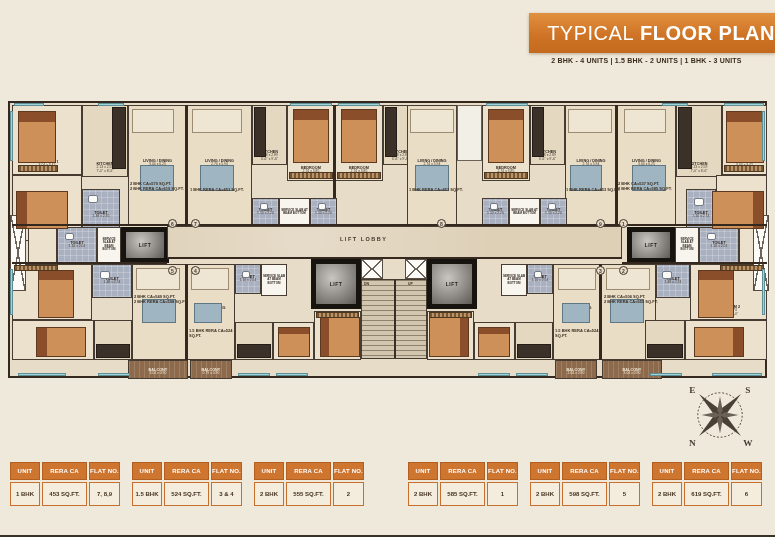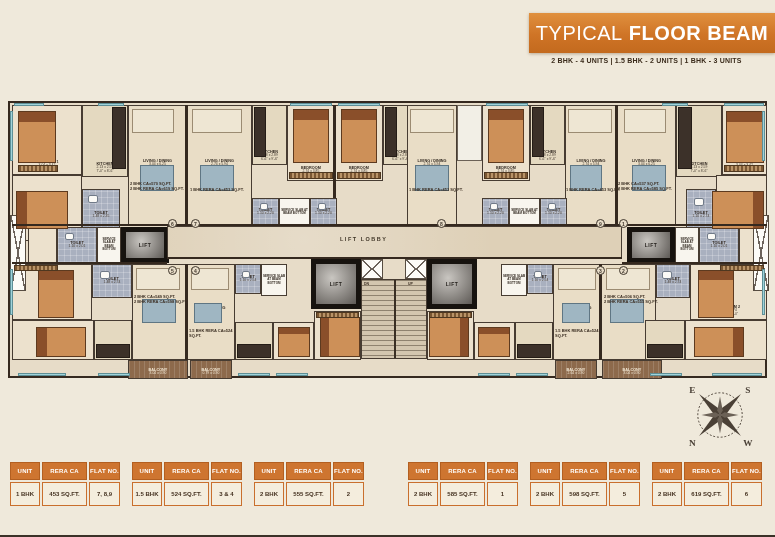--- a/index.html
+++ b/index.html
@@ -8,21 +8,21 @@
     background:#efe9db;
     font-family:"Liberation Sans", sans-serif;
     -webkit-text-size-adjust:none;
   }
   body::after{content:"";position:absolute;left:0;right:0;bottom:0;height:2px;background:#3a3127;}
   
   #banner{
     position:absolute;left:529px;top:13px;width:246px;height:40px;
     background:linear-gradient(180deg,#e0903e 0%,#cf7426 55%,#c36a1e 100%);
     box-shadow:0 1px 3px rgba(90,50,10,.35);
-    display:flex;align-items:center;justify-content:center;
+    display:flex;align-items:center;justify-content:flex-end;
     color:#fff;font-size:20px;letter-spacing:.5px;white-space:nowrap;
   }
   #banner .t-light{font-weight:400;margin-right:6px;}
   #banner .t-bold{font-weight:800;}
   #subtitle{
     position:absolute;left:518px;top:57px;width:257px;text-align:center;
     font-size:7px;font-weight:700;color:#3b2c1c;letter-spacing:.2px;
   }
   
   #plan-canvas{
@@ -84,21 +84,21 @@
   .uth{background:#ce7530;border:1px solid #b35f20;color:#fff;font-size:6px;font-weight:700;
     height:16px;display:flex;align-items:center;justify-content:center;text-align:center;letter-spacing:.2px;}
   .utd{background:#f4eddd;border:1px solid #c96f2d;color:#43301f;font-size:6px;font-weight:700;
     height:22px;display:flex;align-items:center;justify-content:center;text-align:center;}
 </style>
 </head>
 <body>
 
 <div id="banner">
   <span class="t-light">TYPICAL</span>
-  <span class="t-bold">FLOOR BEAM</span>
+  <span class="t-bold">FLOOR PLAN</span>
 </div>
 <div id="subtitle">2 BHK - 4 UNITS | 1.5 BHK - 2 UNITS | 1 BHK - 3 UNITS</div>
 
 <div id="plan-canvas">
     <div class="pr t-room" style="left: 2px; top: 2px; width: 70px; height: 70px;">
       <div class="lbl">
         <span class="nm">BEDROOM 1</span>
         <span class="dm">3.04 x 3.42</span>
         <span class="dm">10'-0" x 11'-3"</span>
       </div>

